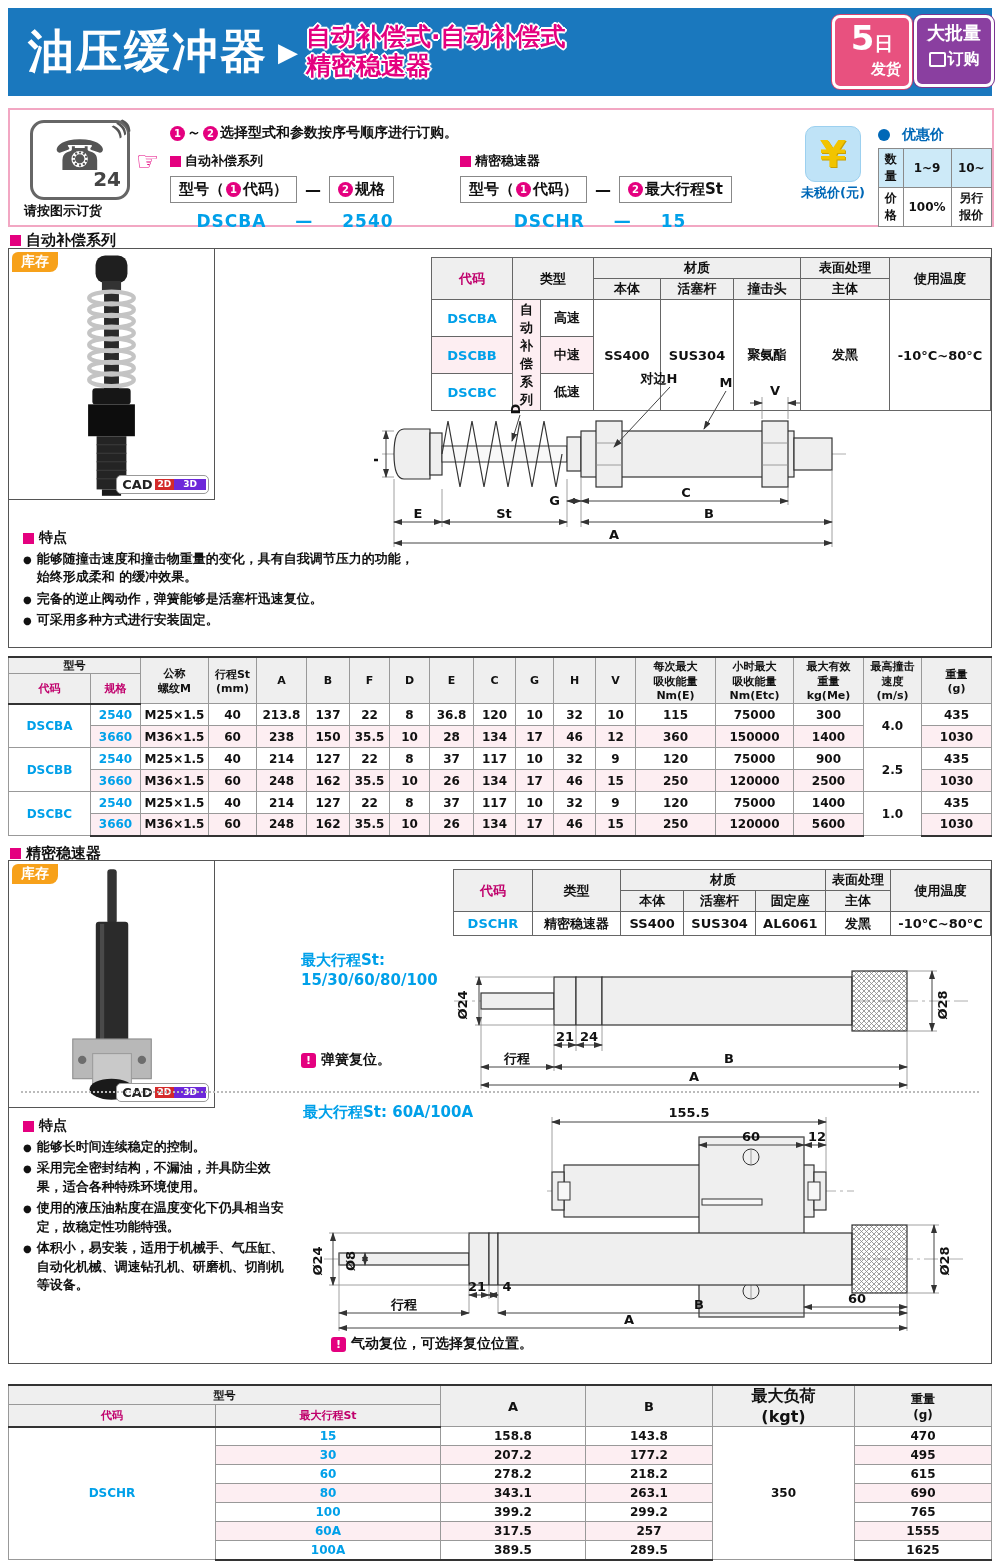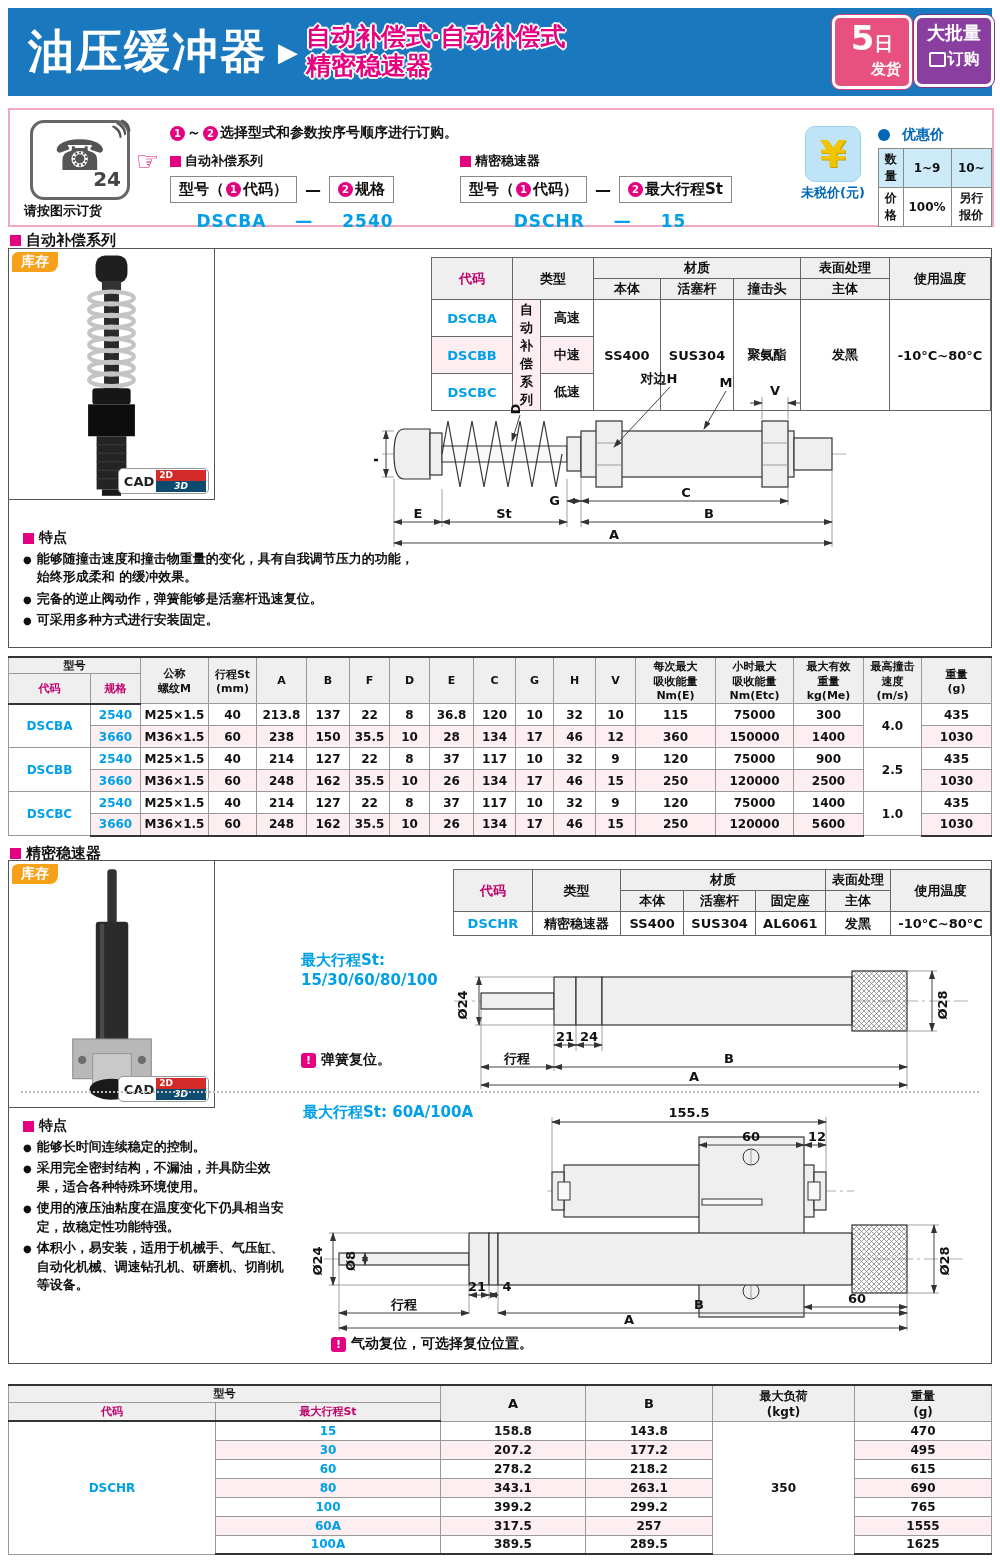--- a/index.html
+++ b/index.html
@@ -46,23 +46,23 @@
   table.price td{border:1px solid #8a8a8a;font-size:12px;font-weight:bold;text-align:center;padding:2px 5px;background:#fff;}
   table.price tr:first-child td{background:#cdeaf8;}
   
   .sect{font-size:15px;font-weight:bold;display:flex;align-items:center;gap:5px;}
   
   .bigbox{border:1px solid #555;background:#fff;}
   .imgpanel{left:0;top:0;width:205px;border-right:1px solid #555;border-bottom:1px solid #555;background:#fff;position:absolute;}
   .stock{position:absolute;left:3px;top:3px;background:#f7a11a;color:#fff;font-size:14px;font-weight:bold;padding:1px 9px;border-radius:6px 0 8px 0;}
   .cadbadge{position:absolute;right:5px;bottom:5px;border:1px solid #999;border-radius:5px;background:#fff;display:flex;align-items:center;padding:1px 2px 1px 5px;gap:2px;}
   .cadbadge .cad{font-size:13px;font-weight:bold;color:#222;}
-  .cadbadge .dd{display:flex;flex-direction:column;}
+  .cadbadge .dd{display:flex;flex-direction:row;}
   .cadbadge .d2{background:#d42a2a;color:#fff;font-size:9px;font-weight:bold;padding:0 3px;line-height:11px;}
-  .cadbadge .d3{background:#0c4a6e;color:#fff;font-size:9px;font-weight:bold;padding:0 18px;line-height:11px;font-style:italic;}
+  .cadbadge .d3{background:#6d28d9;color:#fff;font-size:9px;font-weight:bold;padding:0 9px;line-height:11px;}
   
   table.spec{border-collapse:collapse;position:absolute;}
   table.spec td{border:1px solid #666;font-size:13px;font-weight:bold;text-align:center;padding:1px 3px;background:#fff;}
   table.spec td.hd{background:#efefef;}
   table.spec td.mag{color:#c0006c;}
   table.spec td.blue{color:#00a0e9;}
   table.spec td.tint{background:#fdeef2;}
   
   .feat-title{font-size:14px;font-weight:bold;display:flex;align-items:center;gap:5px;}
   .feat{font-size:13px;font-weight:bold;line-height:1.42;display:flex;gap:5px;margin-top:3px;}
@@ -748,21 +748,21 @@
         <col style="width:145px;">
         <col style="width:127px;">
         <col style="width:142px;">
         <col>
     </colgroup>
     <tbody>
         <tr style="height:17px;">
       <td class="hd thick-t" colspan="2">型号</td>
       <td class="hd thick-t" rowspan="2" style="font-size:13px;">A</td>
       <td class="hd thick-t" rowspan="2" style="font-size:13px;">B</td>
-      <td class="hd pre thick-t" rowspan="2" style="font-size:12px;text-align:center;">最大负荷
+      <td class="hd pre thick-t" rowspan="2" style="font-size:16px;text-align:center;">最大负荷
 (kgt)</td>
       <td class="hd pre thick-t" rowspan="2" style="font-size:12px;">重量
 (g)</td>
     </tr>
     <tr style="height:19px;">
       <td class="hd mag thick-b">代码</td>
       <td class="hd mag thick-b">最大行程St</td>
     </tr>
     <tr style="height:19px;">
       <td class="blue" rowspan="7">DSCHR</td>

